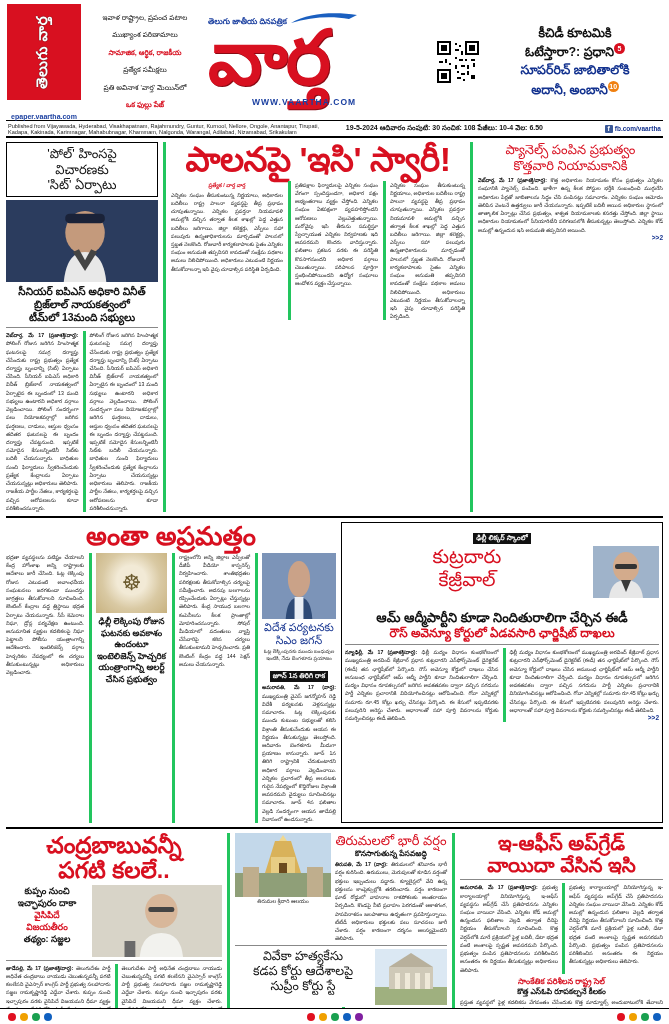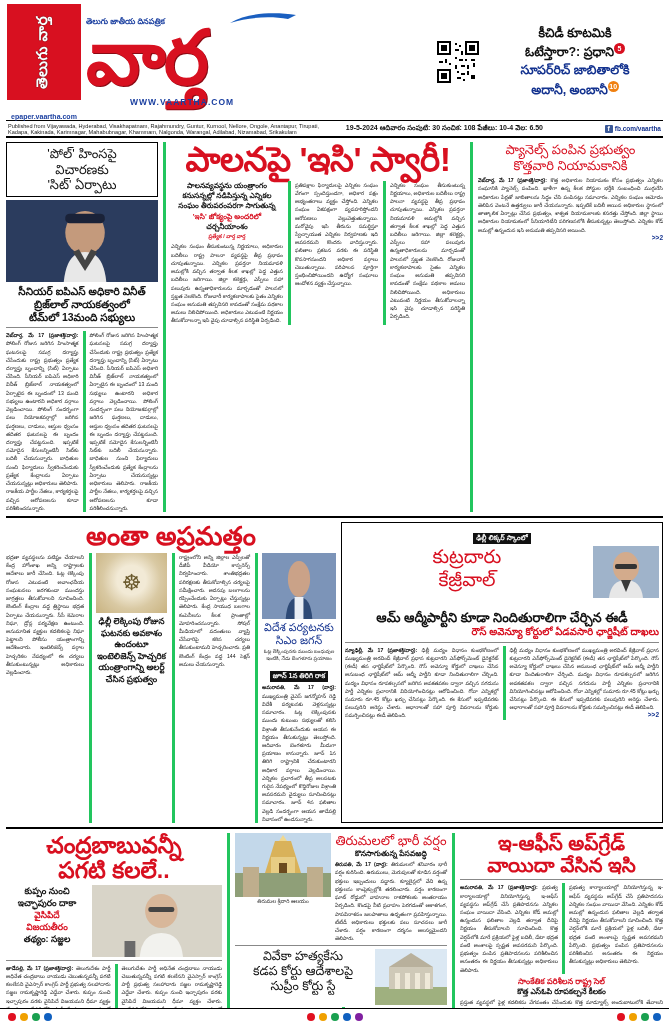--- a/index.html
+++ b/index.html
@@ -309,20 +309,28 @@
 
   <div class="masthead">
 
     <div class="mh-left">
       <div class="mh-left-red">
         <span class="vert">తెలుగు వార్త</span>
       </div>
       <div class="mh-left-url">epaper.vaartha.com</div>
     </div>
 
+    <div class="mh-textblock">
+      <span class="line">ఇవాళ రాష్ట్రాల, ప్రపంచ పటాల</span>
+      <span class="line">ముఖ్యాంశ పరిణామాలు</span>
+      <span class="line em">సామాజిక, ఆర్థిక, రాజకీయ</span>
+      <span class="line">ప్రత్యేక సమీక్షలు</span>
+      <span class="line">ప్రతి అవినాశ 'వార్త' మెయిన్‌లో</span>
+      <span class="line em">ఒక ఫుల్లు పేజ్</span>
+    </div>
 
     <div class="mh-center">
       <svg class="mh-swoosh" viewBox="0 0 70 16">
         <path d="M2 13 C20 2, 48 2, 68 5 L60 9 C42 6, 22 7, 2 13 Z" fill="#1a5fc0"></path>
       </svg>
       <div class="mh-tag">తెలుగు జాతీయ దినపత్రిక</div>
       <div class="mh-logo">వార్త</div>
       <div class="mh-url">WWW.VAARTHA.COM</div>
     </div>
 
@@ -416,27 +424,20 @@
           <div class="body-txt" style="padding-left:4px;">పోలింగ్ రోజున జరిగిన హింసాత్మక ఘటనలపై సమగ్ర దర్యాప్తు చేసేందుకు రాష్ట్ర ప్రభుత్వం ప్రత్యేక దర్యాప్తు బృందాన్ని (సిట్) ఏర్పాటు చేసింది. సీనియర్ ఐపిఎస్ అధికారి వినీత్ బ్రిజ్‌లాల్ నాయకత్వంలో ఏర్పాటైన ఈ బృందంలో 13 మంది సభ్యులు ఉంటారని అధికార వర్గాలు వెల్లడించాయి. పోలింగ్ సందర్భంగా పలు నియోజకవర్గాల్లో జరిగిన ఘర్షణలు, దాడులు, ఆస్తుల ధ్వంసం తదితర ఘటనలపై ఈ బృందం దర్యాప్తు చేపట్టనుంది. ఇప్పటికే నమోదైన కేసులన్నింటినీ సిట్‌కు బదిలీ చేయనున్నారు. బాధితుల నుంచి ఫిర్యాదులు స్వీకరించేందుకు ప్రత్యేక కేంద్రాలను ఏర్పాటు చేయనున్నట్లు అధికారులు తెలిపారు. రాజకీయ పార్టీల నేతలు, కార్యకర్తలపై వచ్చిన ఆరోపణలను కూడా పరిశీలించనున్నారు.</div>
         </div>
       </div>
     </div>
 
     <div style="width:302px;" class="rule-v">
       <div style="padding-left:5px;">
         <div class="hl-huge block">పాలనపై 'ఇసి' స్వారీ!</div>
         <div class="cols" style="gap:5px;">
           <div style="width:112px;">
-            <div class="hl-sm" style="font-size:7.4px;line-height:1.4;">
-              <div>పాలనవ్యవస్థను యంత్రాంగం</div>
-              <div>కనుసన్నల్లో నడిపిస్తున్న ఎన్నికల</div>
-              <div>సంఘం తీరుపరంపరగా సాగుతున్న</div>
-              <div class="hl-red">'ఇసి' జోక్యంపై అందరిలో</div>
-              <div>చర్చనీయాంశం</div>
-            </div>
             <div class="byline">ప్రత్యేక / వార్త వార్త</div>
             <div class="body-txt">ఎన్నికల సంఘం తీసుకుంటున్న నిర్ణయాలు, అధికారుల బదిలీలు రాష్ట్ర పాలనా వ్యవస్థపై తీవ్ర ప్రభావం చూపుతున్నాయి. ఎన్నికల ప్రవర్తనా నియమావళి అమల్లోకి వచ్చిన తర్వాత కీలక శాఖల్లో పెద్ద ఎత్తున బదిలీలు జరిగాయి. జిల్లా కలెక్టర్లు, ఎస్పీలు సహా పలువురు ఉన్నతాధికారులను మార్చడంతో పాలనలో స్తబ్దత నెలకొంది. రోజువారీ కార్యకలాపాలకు సైతం ఎన్నికల సంఘం అనుమతి తప్పనిసరి కావడంతో సంక్షేమ పథకాల అమలు నిలిచిపోయింది. అధికారులు ఎటువంటి నిర్ణయం తీసుకోవాలన్నా ఇసి వైపు చూడాల్సిన పరిస్థితి ఏర్పడింది.</div>
           </div>
           <div style="width:90px;" class="rule-v">
             <div class="body-txt" style="padding-left:4px;">ప్రతిపక్షాల ఫిర్యాదులపై ఎన్నికల సంఘం వేగంగా స్పందిస్తుండగా, అధికార పక్షం అభ్యంతరాలు వ్యక్తం చేస్తోంది. ఎన్నికల సంఘం ఏకపక్షంగా వ్యవహరిస్తోందని ఆరోపణలు వెల్లువెత్తుతున్నాయి. మరోవైపు ఇసి తీరును సమర్థిస్తూ స్వేచ్ఛాయుత ఎన్నికల నిర్వహణకు ఇది అవసరమని కొందరు వాదిస్తున్నారు. ఫలితాల ప్రకటన వరకు ఈ పరిస్థితి కొనసాగనుందని అధికార వర్గాలు చెబుతున్నాయి. పరిపాలన పూర్తిగా స్తంభించిపోయిందని ఉద్యోగ సంఘాలు ఆందోళన వ్యక్తం చేస్తున్నాయి.</div>
           </div>
           <div style="flex:1;" class="rule-v">
             <div class="body-txt" style="padding-left:4px;">ఎన్నికల సంఘం తీసుకుంటున్న నిర్ణయాలు, అధికారుల బదిలీలు రాష్ట్ర పాలనా వ్యవస్థపై తీవ్ర ప్రభావం చూపుతున్నాయి. ఎన్నికల ప్రవర్తనా నియమావళి అమల్లోకి వచ్చిన తర్వాత కీలక శాఖల్లో పెద్ద ఎత్తున బదిలీలు జరిగాయి. జిల్లా కలెక్టర్లు, ఎస్పీలు సహా పలువురు ఉన్నతాధికారులను మార్చడంతో పాలనలో స్తబ్దత నెలకొంది. రోజువారీ కార్యకలాపాలకు సైతం ఎన్నికల సంఘం అనుమతి తప్పనిసరి కావడంతో సంక్షేమ పథకాల అమలు నిలిచిపోయింది. అధికారులు ఎటువంటి నిర్ణయం తీసుకోవాలన్నా ఇసి వైపు చూడాల్సిన పరిస్థితి ఏర్పడింది.</div>
           </div>
         </div>
@@ -530,21 +531,21 @@
               <rect width="66" height="52" fill="#9fb3ca"></rect>
               <ellipse cx="33" cy="21" rx="13" ry="15" fill="#d3ab8c"></ellipse>
               <rect x="22" y="18" width="22" height="5" rx="2" fill="#333"></rect>
               <path d="M16 52 Q18 34 33 34 Q48 34 50 52 Z" fill="#e7e7e7"></path>
               <path d="M28 34 L33 46 L38 34" fill="#3a3a3a"></path>
             </svg>
           </div>
         </div>
       </div>
       <div class="hl-sm" style="font-size:13px;margin-top:12px;">ఆమ్ ఆద్మీపార్టీని కూడా నిందితురాలిగా చేర్చిన ఈడీ</div>
-      <div class="hl-sm hl-red" style="font-size:10px;text-align:right;">రౌస్ అవెన్యూ కోర్టులో ఏడవసారి ఛార్జిషీట్ దాఖలు</div>
+      <div class="hl-sm hl-red" style="font-size:12px;">రౌస్ అవెన్యూ కోర్టులో ఏడవసారి ఛార్జిషీట్ దాఖలు</div>
       <div class="hr-thin"></div>
       <div class="cols" style="gap:4px;">
         <div style="flex:1;">
           <div class="body-txt">
             <span class="lead">న్యూఢిల్లీ, మే 17 (ప్రజాశక్తి/వార్త):</span>
             <span>ఢిల్లీ మద్యం విధానం కుంభకోణంలో ముఖ్యమంత్రి అరవింద్ కేజ్రీవాల్ ప్రధాన కుట్రదారని ఎన్‌ఫోర్స్‌మెంట్ డైరెక్టరేట్ (ఈడీ) తన ఛార్జిషీట్‌లో పేర్కొంది. రౌస్ అవెన్యూ కోర్టులో దాఖలు చేసిన అనుబంధ ఛార్జిషీట్‌లో ఆమ్ ఆద్మీ పార్టీని కూడా నిందితురాలిగా చేర్చింది. మద్యం విధానం రూపకల్పనలో జరిగిన అవకతవకల ద్వారా వచ్చిన నగదును పార్టీ ఎన్నికల ప్రచారానికి వినియోగించినట్లు ఆరోపించింది. గోవా ఎన్నికల్లో సుమారు రూ.45 కోట్లు ఖర్చు చేసినట్లు పేర్కొంది. ఈ కేసులో ఇప్పటివరకు పలువురిని అరెస్టు చేశారు. ఆధారాలతో సహా పూర్తి వివరాలను కోర్టుకు సమర్పించినట్లు ఈడీ తెలిపింది.</span>
           </div>
         </div>
         <div style="flex:1;" class="rule-v">
           <div class="body-txt" style="padding-left:4px;">ఢిల్లీ మద్యం విధానం కుంభకోణంలో ముఖ్యమంత్రి అరవింద్ కేజ్రీవాల్ ప్రధాన కుట్రదారని ఎన్‌ఫోర్స్‌మెంట్ డైరెక్టరేట్ (ఈడీ) తన ఛార్జిషీట్‌లో పేర్కొంది. రౌస్ అవెన్యూ కోర్టులో దాఖలు చేసిన అనుబంధ ఛార్జిషీట్‌లో ఆమ్ ఆద్మీ పార్టీని కూడా నిందితురాలిగా చేర్చింది. మద్యం విధానం రూపకల్పనలో జరిగిన అవకతవకల ద్వారా వచ్చిన నగదును పార్టీ ఎన్నికల ప్రచారానికి వినియోగించినట్లు ఆరోపించింది. గోవా ఎన్నికల్లో సుమారు రూ.45 కోట్లు ఖర్చు చేసినట్లు పేర్కొంది. ఈ కేసులో ఇప్పటివరకు పలువురిని అరెస్టు చేశారు. ఆధారాలతో సహా పూర్తి వివరాలను కోర్టుకు సమర్పించినట్లు ఈడీ తెలిపింది.</div>

